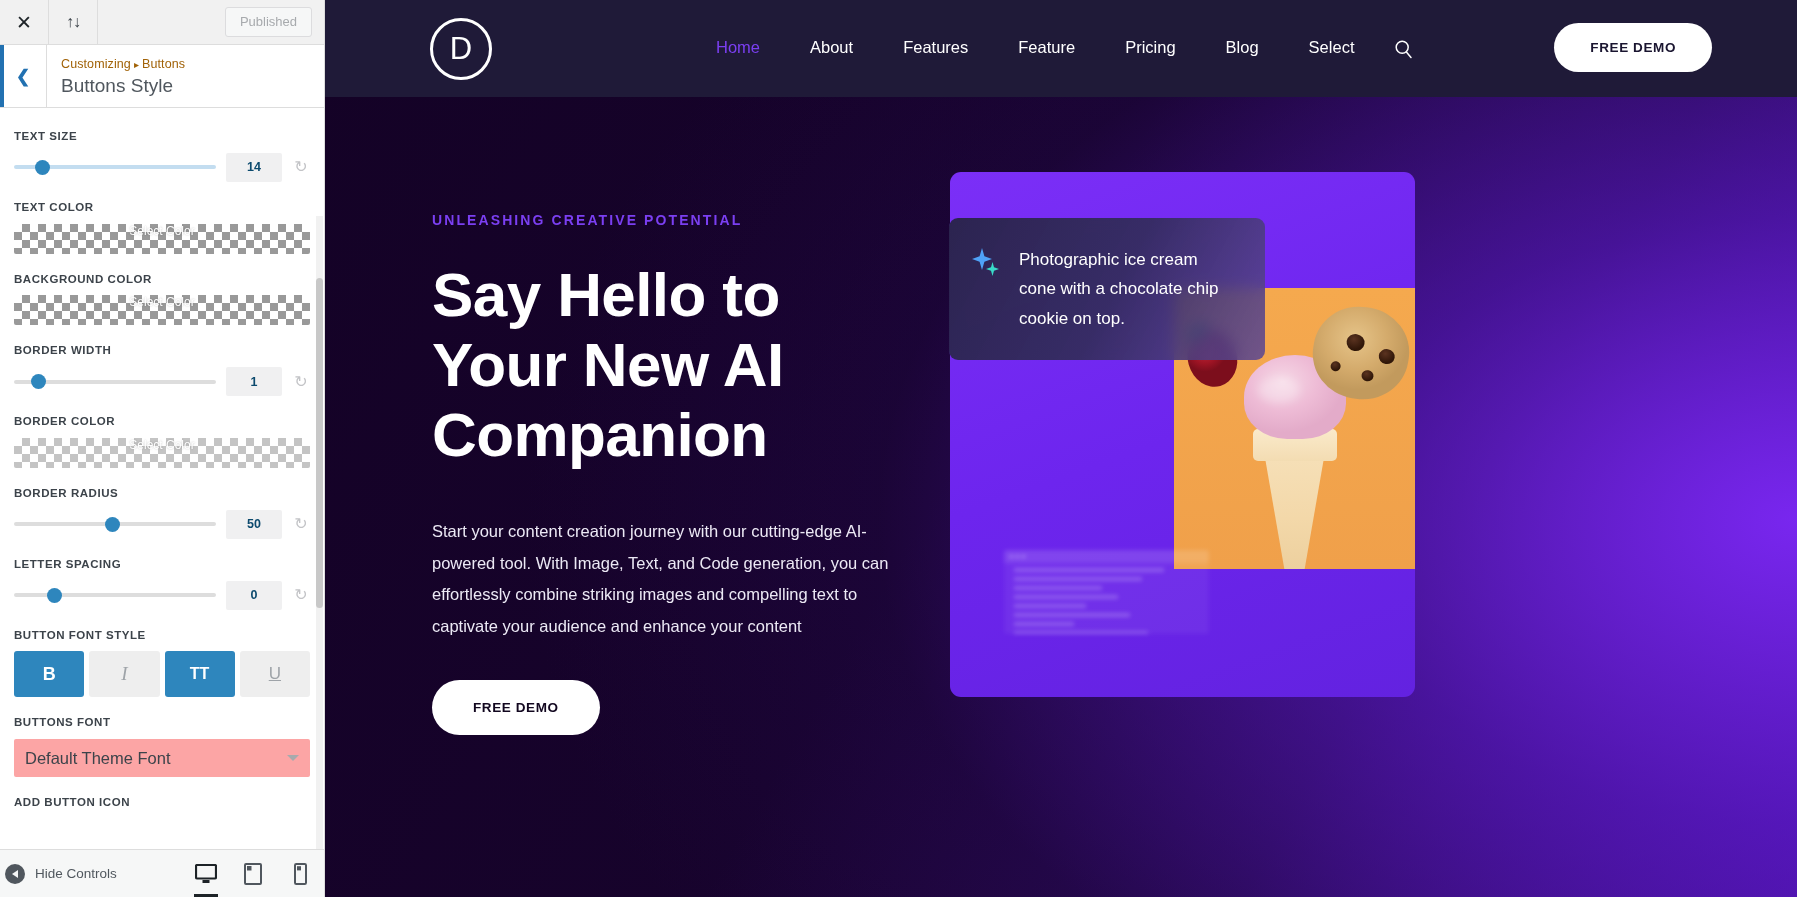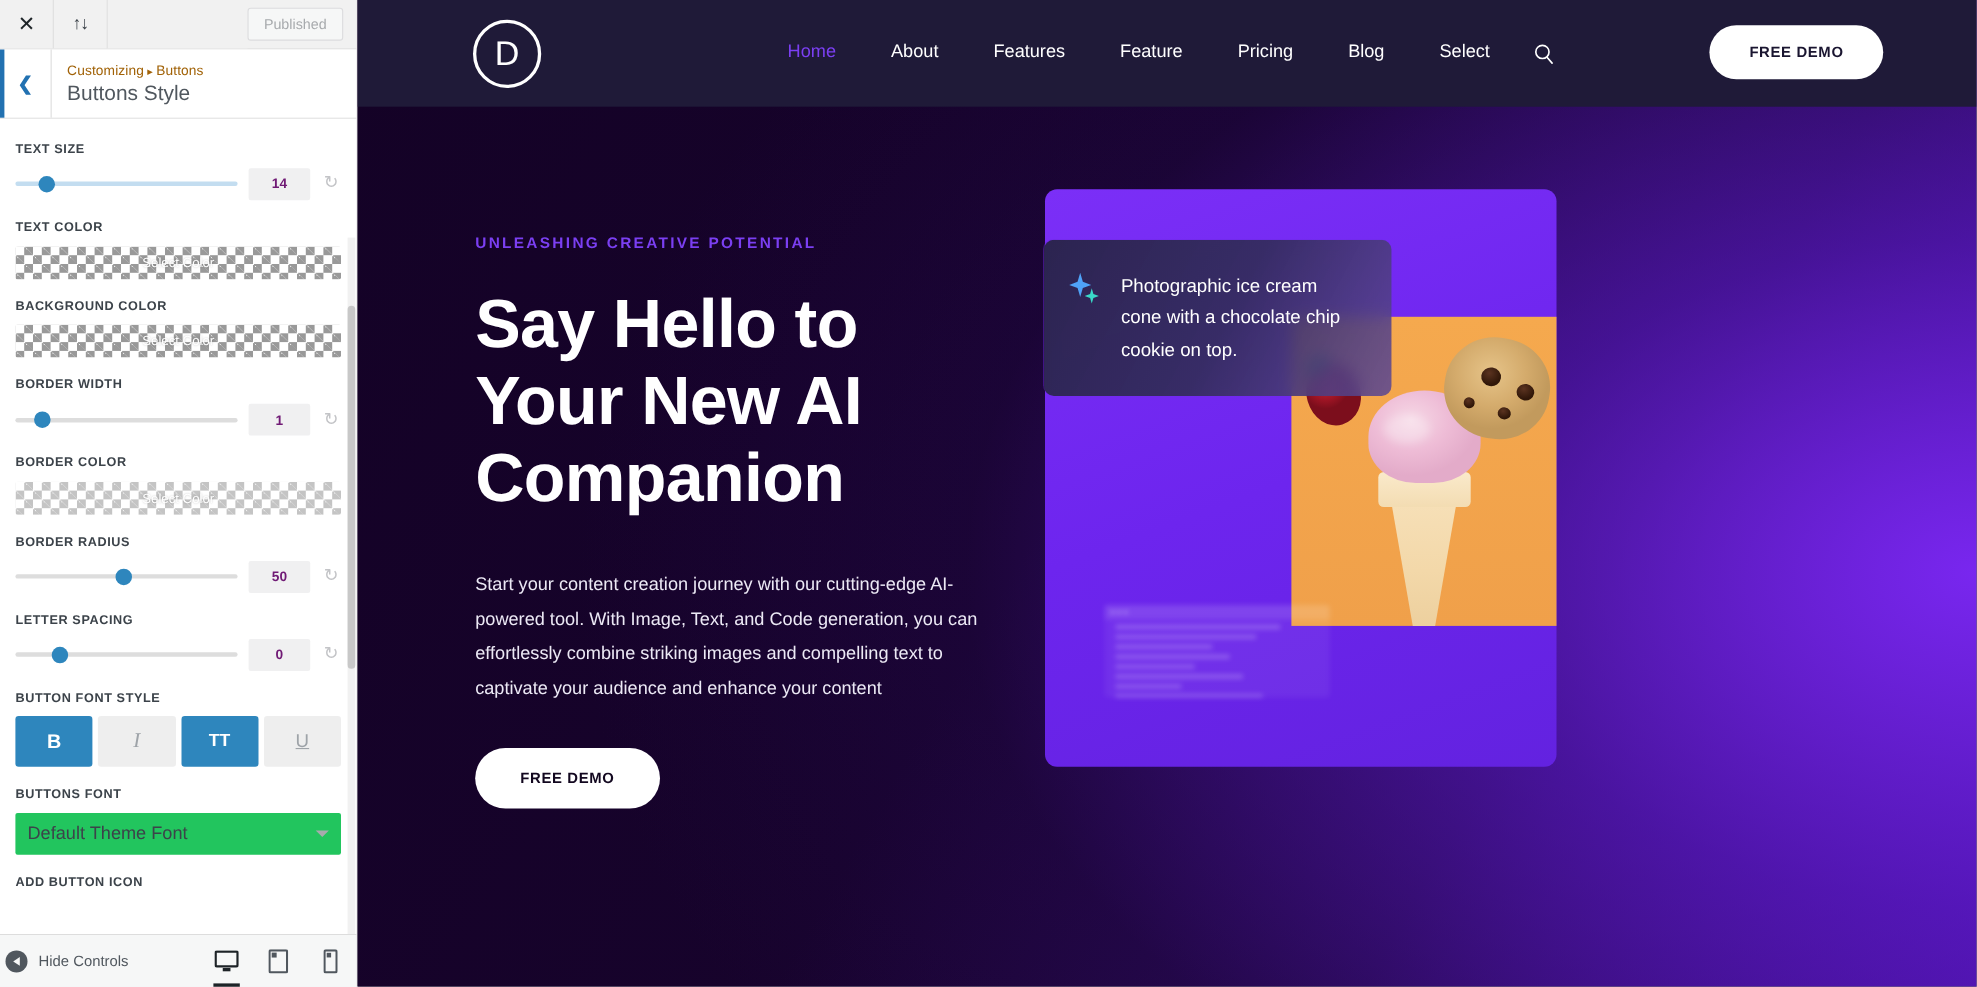--- a/index.html
+++ b/index.html
@@ -100,39 +100,39 @@
   .slider-track.tinted { background: #c3ddf0; }
   .slider-knob {
     position: absolute; top: 50%; width: 15px; height: 15px;
     margin-top: -7.5px; margin-left: -7.5px;
     background: #2e86bd; border-radius: 50%;
     cursor: pointer;
   }
   .slider-value {
     width: 56px; flex: 0 0 56px; height: 29px;
     background: #f0f0f1; border: none; border-radius: 2px;
-    text-align: right; font-size: 12.5px; font-weight: bold; color: #701a75;
+    text-align: right; font-size: 12.5px; font-weight: bold; color: #0c4a6e;
     display: flex; align-items: center; justify-content: center;
   }
   .reset-btn {
     width: 18px; flex: 0 0 18px; display: flex; align-items: center; justify-content: center;
     cursor: pointer;
   }
   .reset-glyph { color: #c3c4c7; font-size: 16px; line-height: 1; }
 
   .color-swatch {
     position: relative; height: 30px; border-radius: 2px;
     overflow: hidden; cursor: pointer;
     background-color: #ffffff;
     background-image:
       linear-gradient(45deg, #999 25%, transparent 25%, transparent 75%, #999 75%, #999),
       linear-gradient(45deg, #999 25%, transparent 25%, transparent 75%, #999 75%, #999);
     background-size: 16px 16px;
     background-position: 0 0, 8px 8px;
-    display: flex; align-items: center; justify-content: center;
+    display: flex; justify-content: center;
   }
   .color-swatch.lighter {
     background-image:
       linear-gradient(45deg, #c4c4c4 25%, transparent 25%, transparent 75%, #c4c4c4 75%, #c4c4c4),
       linear-gradient(45deg, #c4c4c4 25%, transparent 25%, transparent 75%, #c4c4c4 75%, #c4c4c4);
   }
   .color-swatch .label {
     font-size: 12px; color: #fff; font-weight: 400;
     text-shadow: 0 0 2px rgba(0,0,0,.25);
   }
@@ -145,21 +145,21 @@
     font-size: 17px;
   }
   .fs-btn.active { background: #2e86bd; color: #fff; }
   .fs-b { font-weight: bold; font-size: 18px; }
   .fs-i { font-style: italic; font-family: "Liberation Serif", serif; font-size: 19px; }
   .fs-tt { font-weight: bold; font-size: 16px; }
   .fs-u { text-decoration: underline; font-size: 17px; }
 
   .select-box {
     position: relative; height: 38px;
-    background: #22c55e; border-radius: 2px;
+    background: #fca5a5; border-radius: 2px;
     display: flex; align-items: center;
     padding: 0 46px 0 11px; cursor: pointer;
   }
   .select-box .sel-text { font-size: 16.5px; color: #3c434a; font-weight: 400; }
   .select-arrow {
     position: absolute; right: 11px; top: 50%; margin-top: -3px;
     width: 0; height: 0;
     border-left: 6px solid transparent; border-right: 6px solid transparent;
     border-top: 6px solid #a7aaad;
   }

